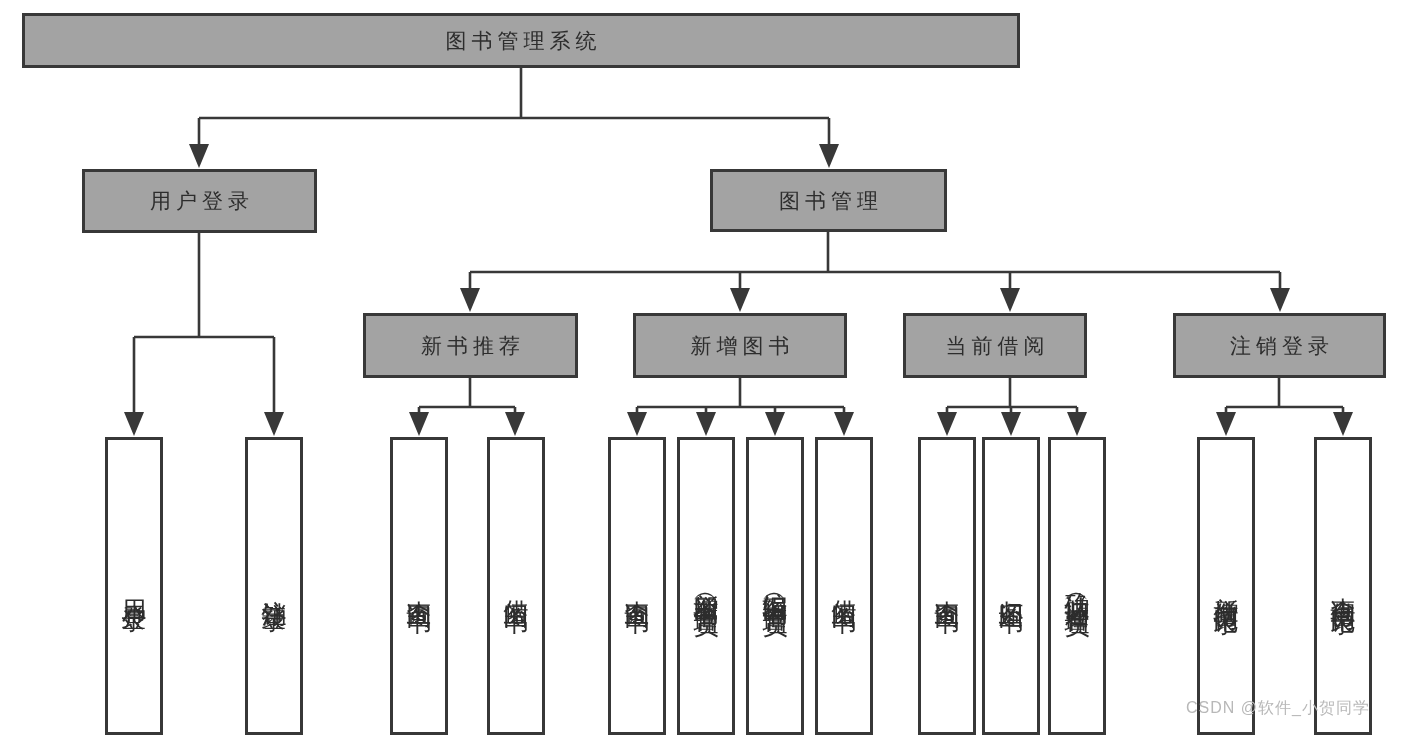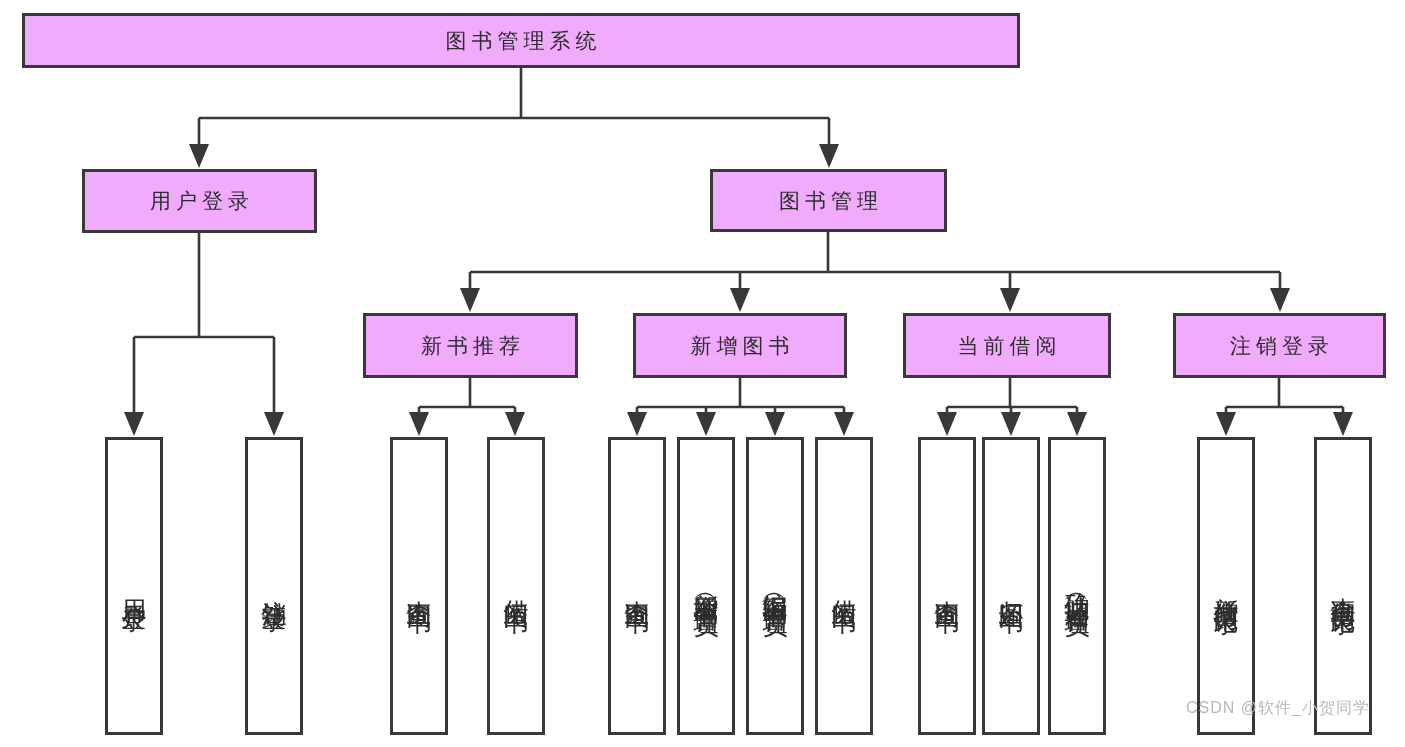--- a/index.html
+++ b/index.html
@@ -22,21 +22,21 @@
   .connectors path{
     stroke:var(--line);stroke-width:2.6;fill:none;
   }
   .connectors polygon{
     fill:var(--line);stroke:none;
   }
   .hbox{
     position:absolute;z-index:1;
     box-sizing:border-box;
     border:3px solid var(--line);
-    background:#f0abfc;
+    background:#a3a3a3;
     display:flex;align-items:center;justify-content:center;
     color:var(--text);
     font-size:21px;letter-spacing:5px;
     white-space:nowrap;
   }
   .hbox .lbl{padding-left:5px;}
   .vbox{
     position:absolute;z-index:1;
     box-sizing:border-box;
     width:58px;height:298px;
@@ -114,21 +114,21 @@
   <div class="hbox" style="left:710px;top:169px;width:237px;height:63px">
     <span class="lbl">图书管理</span>
   </div>
 
   <div class="hbox" style="left:363px;top:313px;width:215px;height:65px">
     <span class="lbl">新书推荐</span>
   </div>
   <div class="hbox" style="left:633px;top:313px;width:214px;height:65px">
     <span class="lbl">新增图书</span>
   </div>
-  <div class="hbox" style="left:903px;top:313px;width:208px;height:65px">
+  <div class="hbox" style="left:903px;top:313px;width:184px;height:65px">
     <span class="lbl">当前借阅</span>
   </div>
   <div class="hbox" style="left:1173px;top:313px;width:213px;height:65px">
     <span class="lbl">注销登录</span>
   </div>
 
   <div class="vbox" style="left:105px;top:437px">
     <span class="vlbl">用户登录</span>
   </div>
   <div class="vbox" style="left:245px;top:437px">

